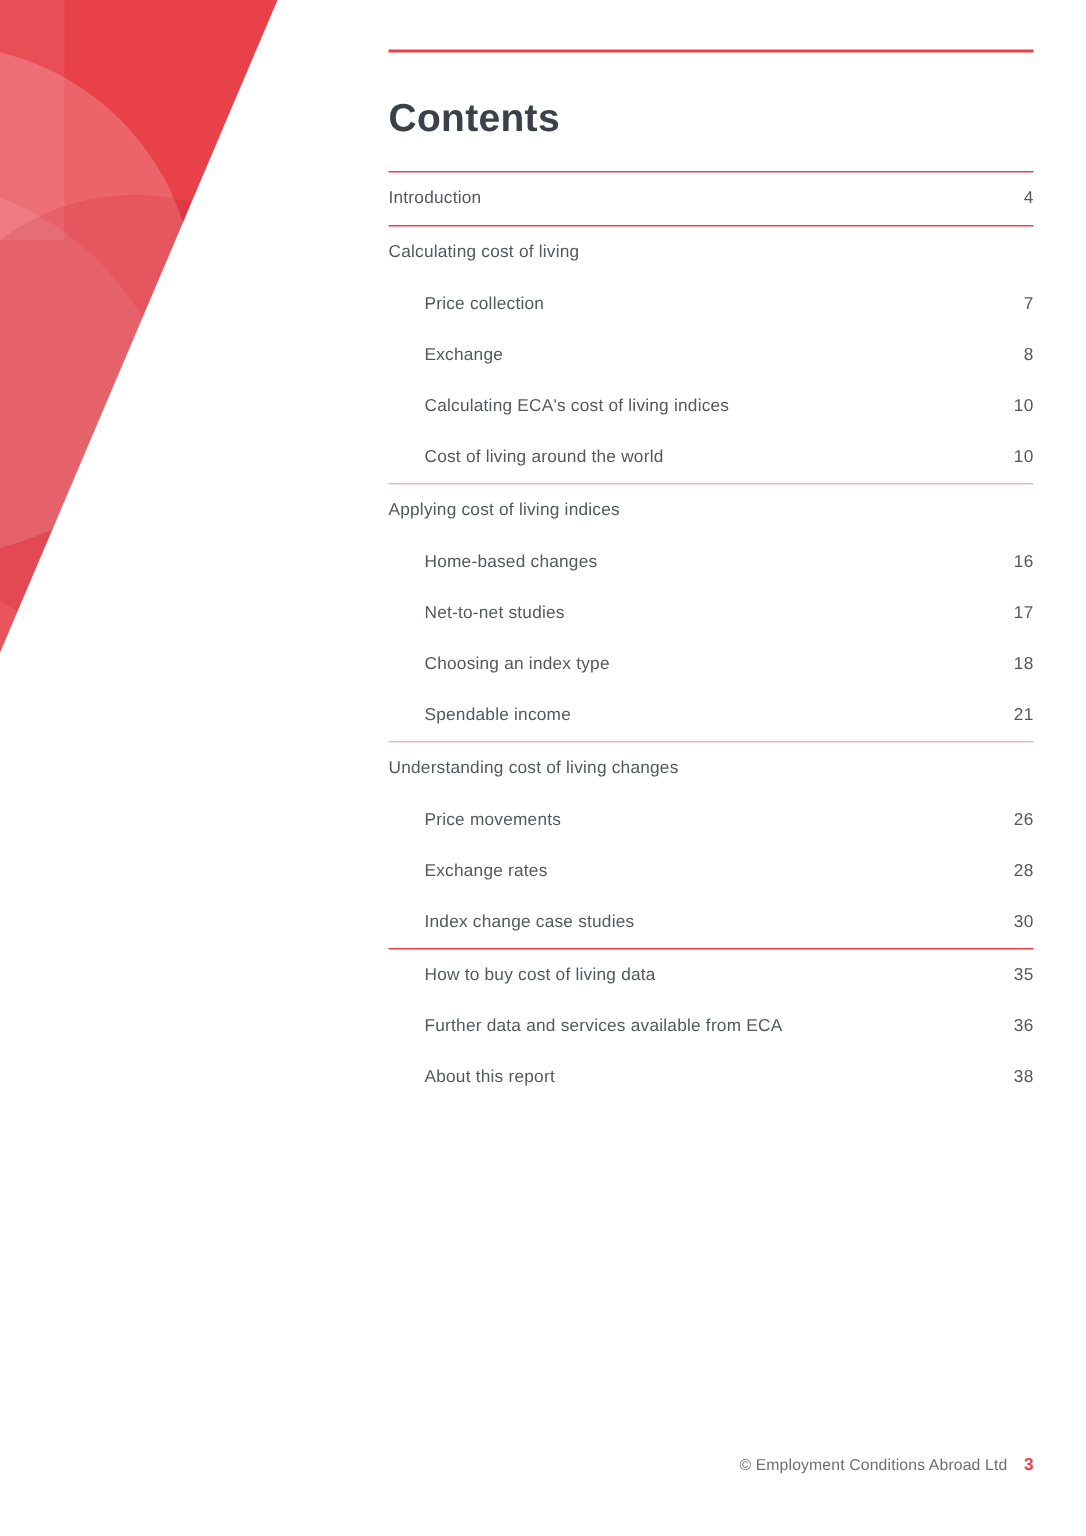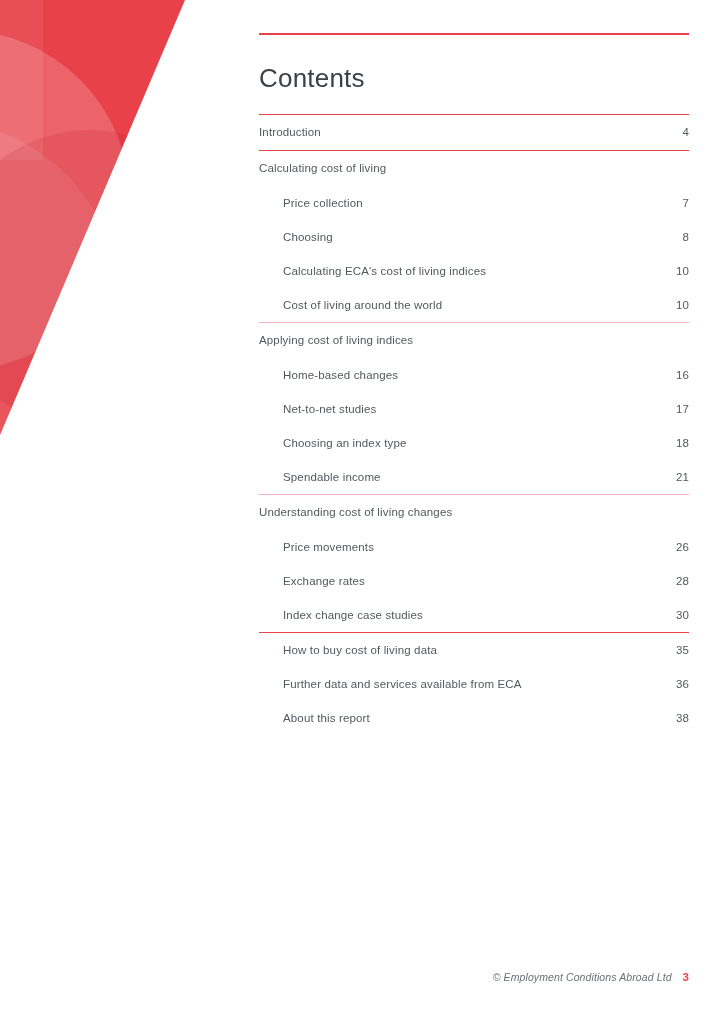--- a/index.html
+++ b/index.html
@@ -83,21 +83,21 @@
     height: 2px;
     background: #e8414a;
   }
 
   .page-title {
     position: absolute;
     left: 0;
     top: 63px;
     margin: 0;
     font-size: 26px;
-    font-weight: 400;
+    font-weight: 700;
     letter-spacing: 0.2px;
     color: #3b4049;
     font-family: "Liberation Sans", sans-serif;
   }
 
   .toc {
     position: absolute;
     left: 0;
     top: 114px;
     width: 430px;
@@ -156,21 +156,20 @@
     width: 430px;
     display: flex;
     align-items: baseline;
     justify-content: flex-end;
     gap: 11px;
   }
   .footer .copyright {
     font-size: 10.5px;
     color: #6b7076;
     letter-spacing: 0.1px;
-    font-style: italic;
   }
   .footer .folio {
     font-size: 11.5px;
     font-weight: bold;
     color: #e8414a;
   }
 </style>
 </head>
 <body>
 
@@ -199,21 +198,21 @@
         <div class="group-rule"></div>
         <div class="toc-row level-0">
           <span class="label">Calculating cost of living</span>
           <span class="pageno"></span>
         </div>
         <div class="toc-row level-1">
           <span class="label">Price collection</span>
           <span class="pageno">7</span>
         </div>
         <div class="toc-row level-1">
-          <span class="label">Choosing</span>
+          <span class="label">Exchange</span>
           <span class="pageno">8</span>
         </div>
         <div class="toc-row level-1">
           <span class="label">Calculating ECA's cost of living indices</span>
           <span class="pageno">10</span>
         </div>
         <div class="toc-row level-1">
           <span class="label">Cost of living around the world</span>
           <span class="pageno">10</span>
         </div>

